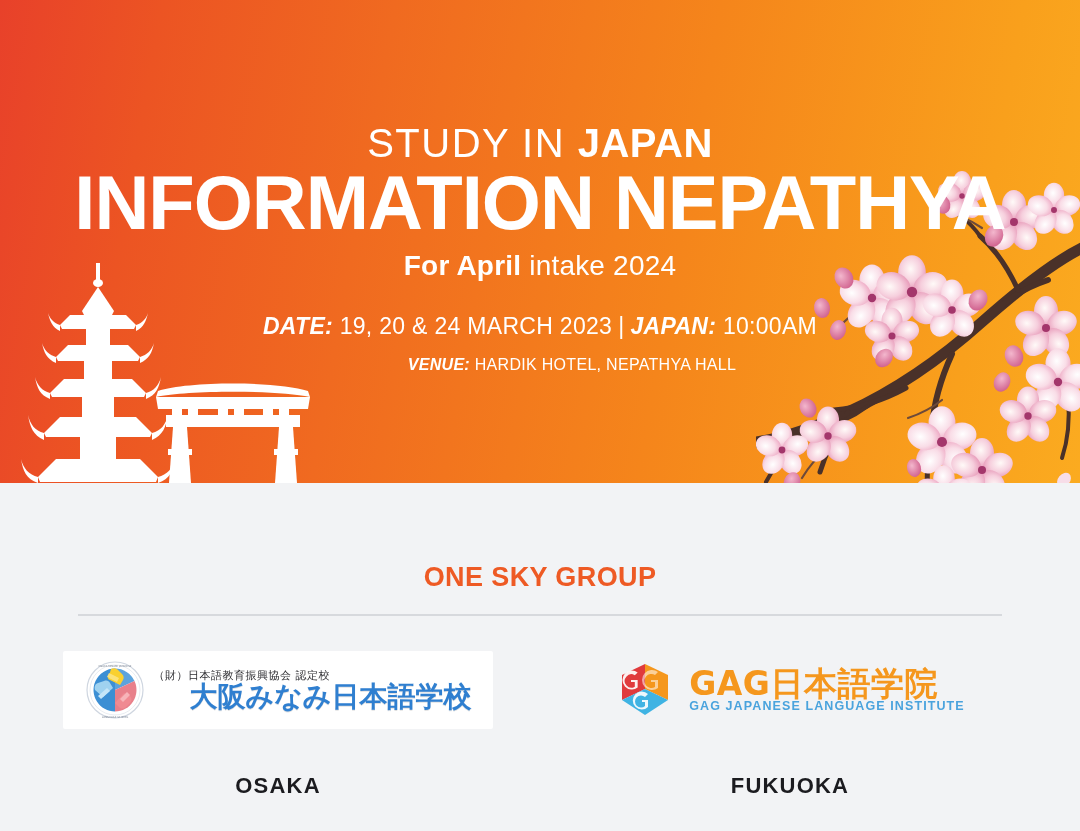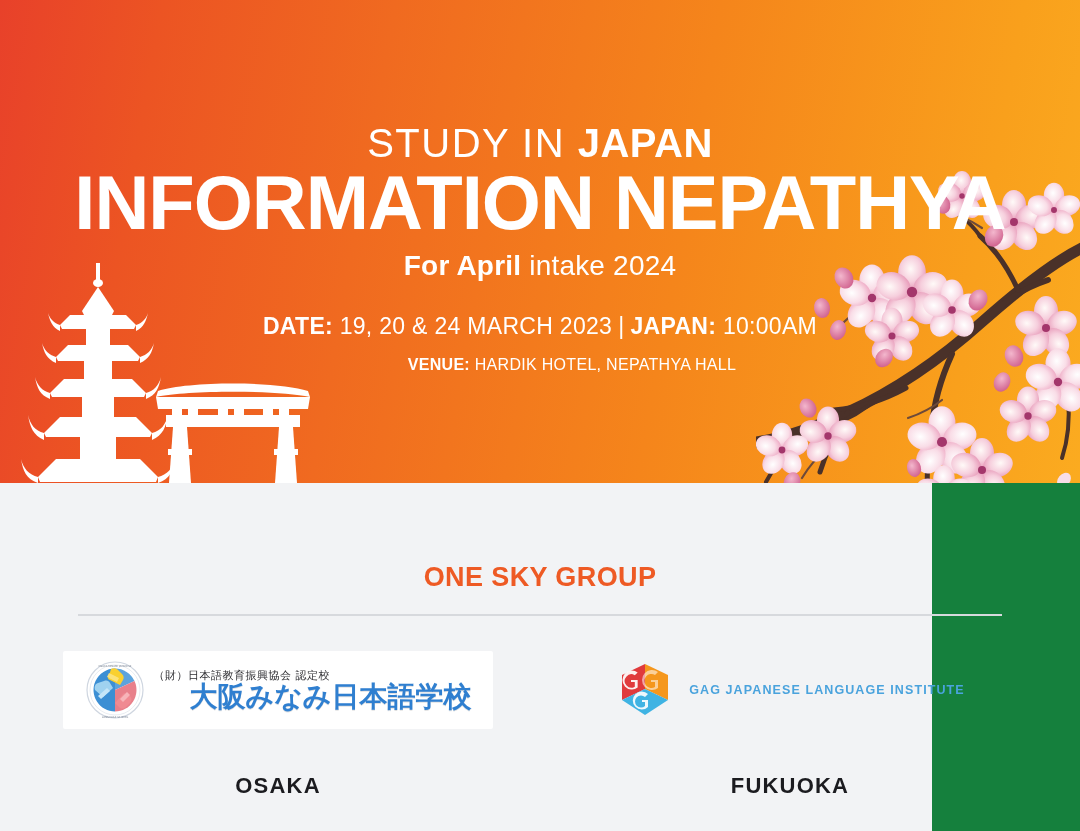--- a/index.html
+++ b/index.html
@@ -72,27 +72,27 @@
   #date-line {
     position:absolute; left:0; top:311px; width:1080px;
     font-size:23px; line-height:30px; font-weight:400;
     letter-spacing:0.3px; white-space:nowrap;
   }
   #venue-line {
     position:absolute; left:0; top:350px; width:1080px;
     font-size:16px; line-height:30px; font-weight:400;
     letter-spacing:0.3px; white-space:nowrap;margin-left:32px;
   }
-  .lbl { font-weight:800; }
+  .lbl { font-weight:800;font-style:italic; }
   .sep { font-weight:400; padding:0 6px; }
 
   
   #lower {
     position:absolute; left:0; top:483px;
-    width:932px; height:348px;
+    width:1080px; height:348px;
     background:#f2f3f5;
   }
   #group-name {
     position:absolute; left:0; top:79px; width:1080px;
     text-align:center;
     color:#ee5a24;
     font-size:27px; font-weight:800; letter-spacing:0.4px;
   }
   #divider {
     position:absolute; left:78px; top:131px;
@@ -481,20 +481,21 @@
 
               <path d="M7 41 L30 30 L53 41 L30 56 Z" fill="#3fb3e3"></path>
 
               <path d="M24 15 a7 7 0 1 0 0 12 l0-5 -4 0 0-2 7 0 0 8 a10 10 0 1 1 0-16 z" fill="#ffffff" opacity="0.92" transform="translate(-3,2) scale(0.95)"></path>
 
               <path d="M40 16 a7 7 0 1 0 0 12 l0-5 -4 0 0-2 7 0 0 8 a10 10 0 1 1 0-16 z" fill="#ffffff" opacity="0.55"></path>
 
               <path d="M30 38 a6 6 0 1 0 0 9 l0-4 -3 0 0-2 6 0 0 7 a9 9 0 1 1 0-13 z" fill="#ffffff" opacity="0.9"></path>
             </svg>
             <div class="gag-text">
+              <div class="gag-main">GAG日本語学院</div>
               <div class="gag-sub">GAG JAPANESE LANGUAGE INSTITUTE</div>
             </div>
           </div>
         </div>
         <div class="city-label">FUKUOKA</div>
       </div>
 
     </div>
   </div>
 </div>

